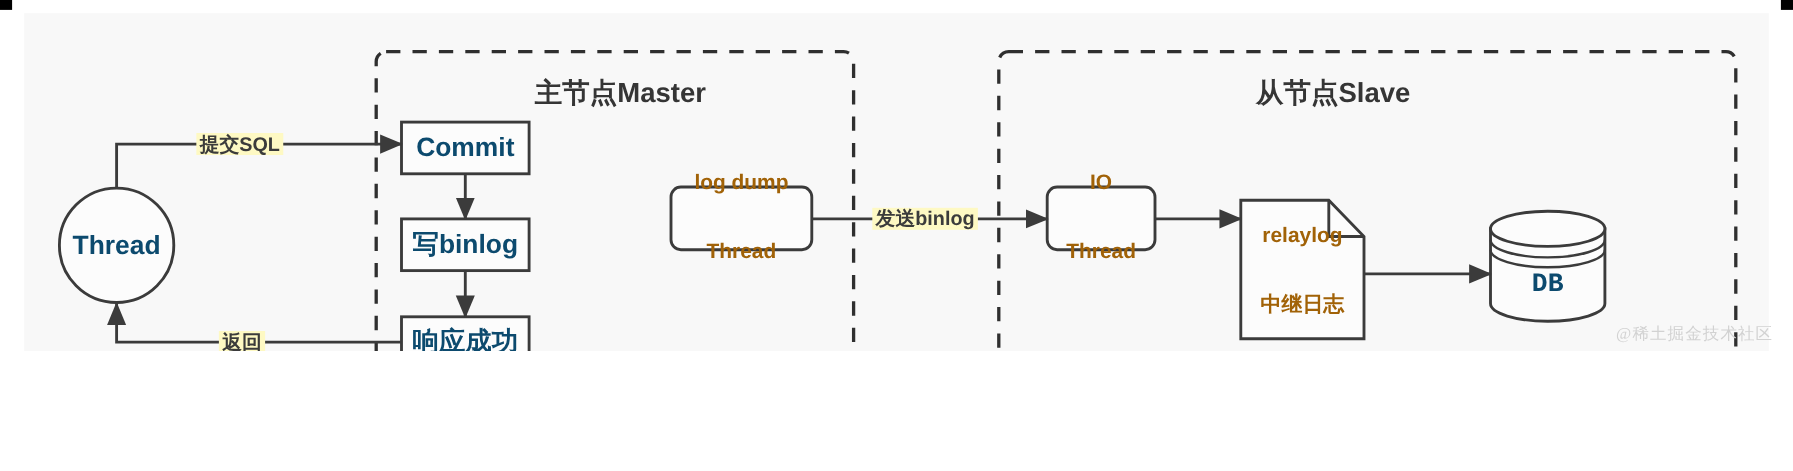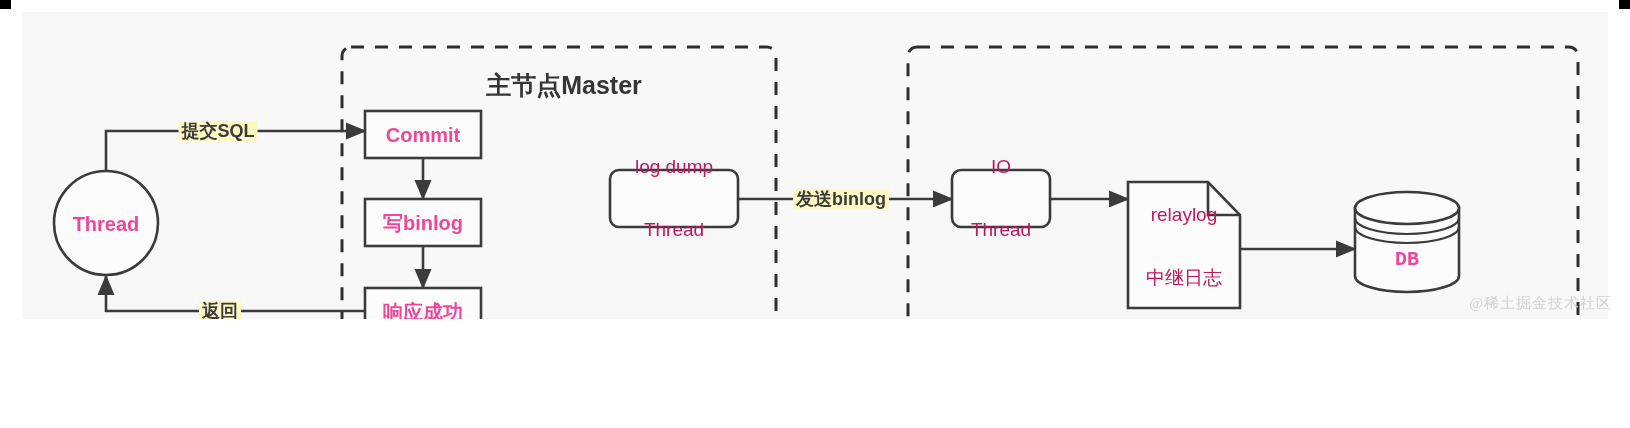--- a/index.html
+++ b/index.html
@@ -52,28 +52,28 @@
   }
   .lbl.center {
     transform: translate(-50%, -50%);
   }
   .group-title {
     font-size: 25px;
     font-weight: bold;
     color: #353535;
   }
   .node-text {
-    font-size: 20px;
+    font-size: 24px;
     font-weight: bold;
-    color: #ec4899;
+    color: #0c4a6e;
   }
   .node-text-sm {
     font-size: 19px;
-    font-weight: normal;
-    color: #be185d;
+    font-weight: bold;
+    color: #a16207;
   }
   .edge-label {
     font-size: 18px;
     font-weight: bold;
     color: #3b3b3b;
     background: #fef9c3;
     padding: 0 3px;
   }
   .watermark {
     position: absolute;
@@ -138,20 +138,21 @@
 
     <path d="M 738 199 L 952 199" fill="none" stroke="#3b3b3b" stroke-width="2.6" marker-end="url(#arrow)"></path>
 
     <path d="M 1050 199 L 1128 199" fill="none" stroke="#3b3b3b" stroke-width="2.6" marker-end="url(#arrow)"></path>
 
     <path d="M 1240 249 L 1355 249" fill="none" stroke="#3b3b3b" stroke-width="2.6" marker-end="url(#arrow)"></path>
   </svg>
 
   <div class="lbl center group-title" style="left:564px; top:85px;">主节点Master</div>
 
+  <div class="lbl center group-title" style="left:1212px; top:85px;">从节点Slave</div>
 
   <div class="lbl center node-text" style="left:106px; top:224px;">Thread</div>
 
   <div class="lbl center node-text" style="left:423px; top:135px;">Commit</div>
 
   <div class="lbl center node-text" style="left:423px; top:223px;">写binlog</div>
 
   <div class="lbl center node-text" style="left:423px; top:312px;">响应成功</div>
 
   <div class="lbl center node-text-sm" style="left:674px; top:198px;">

